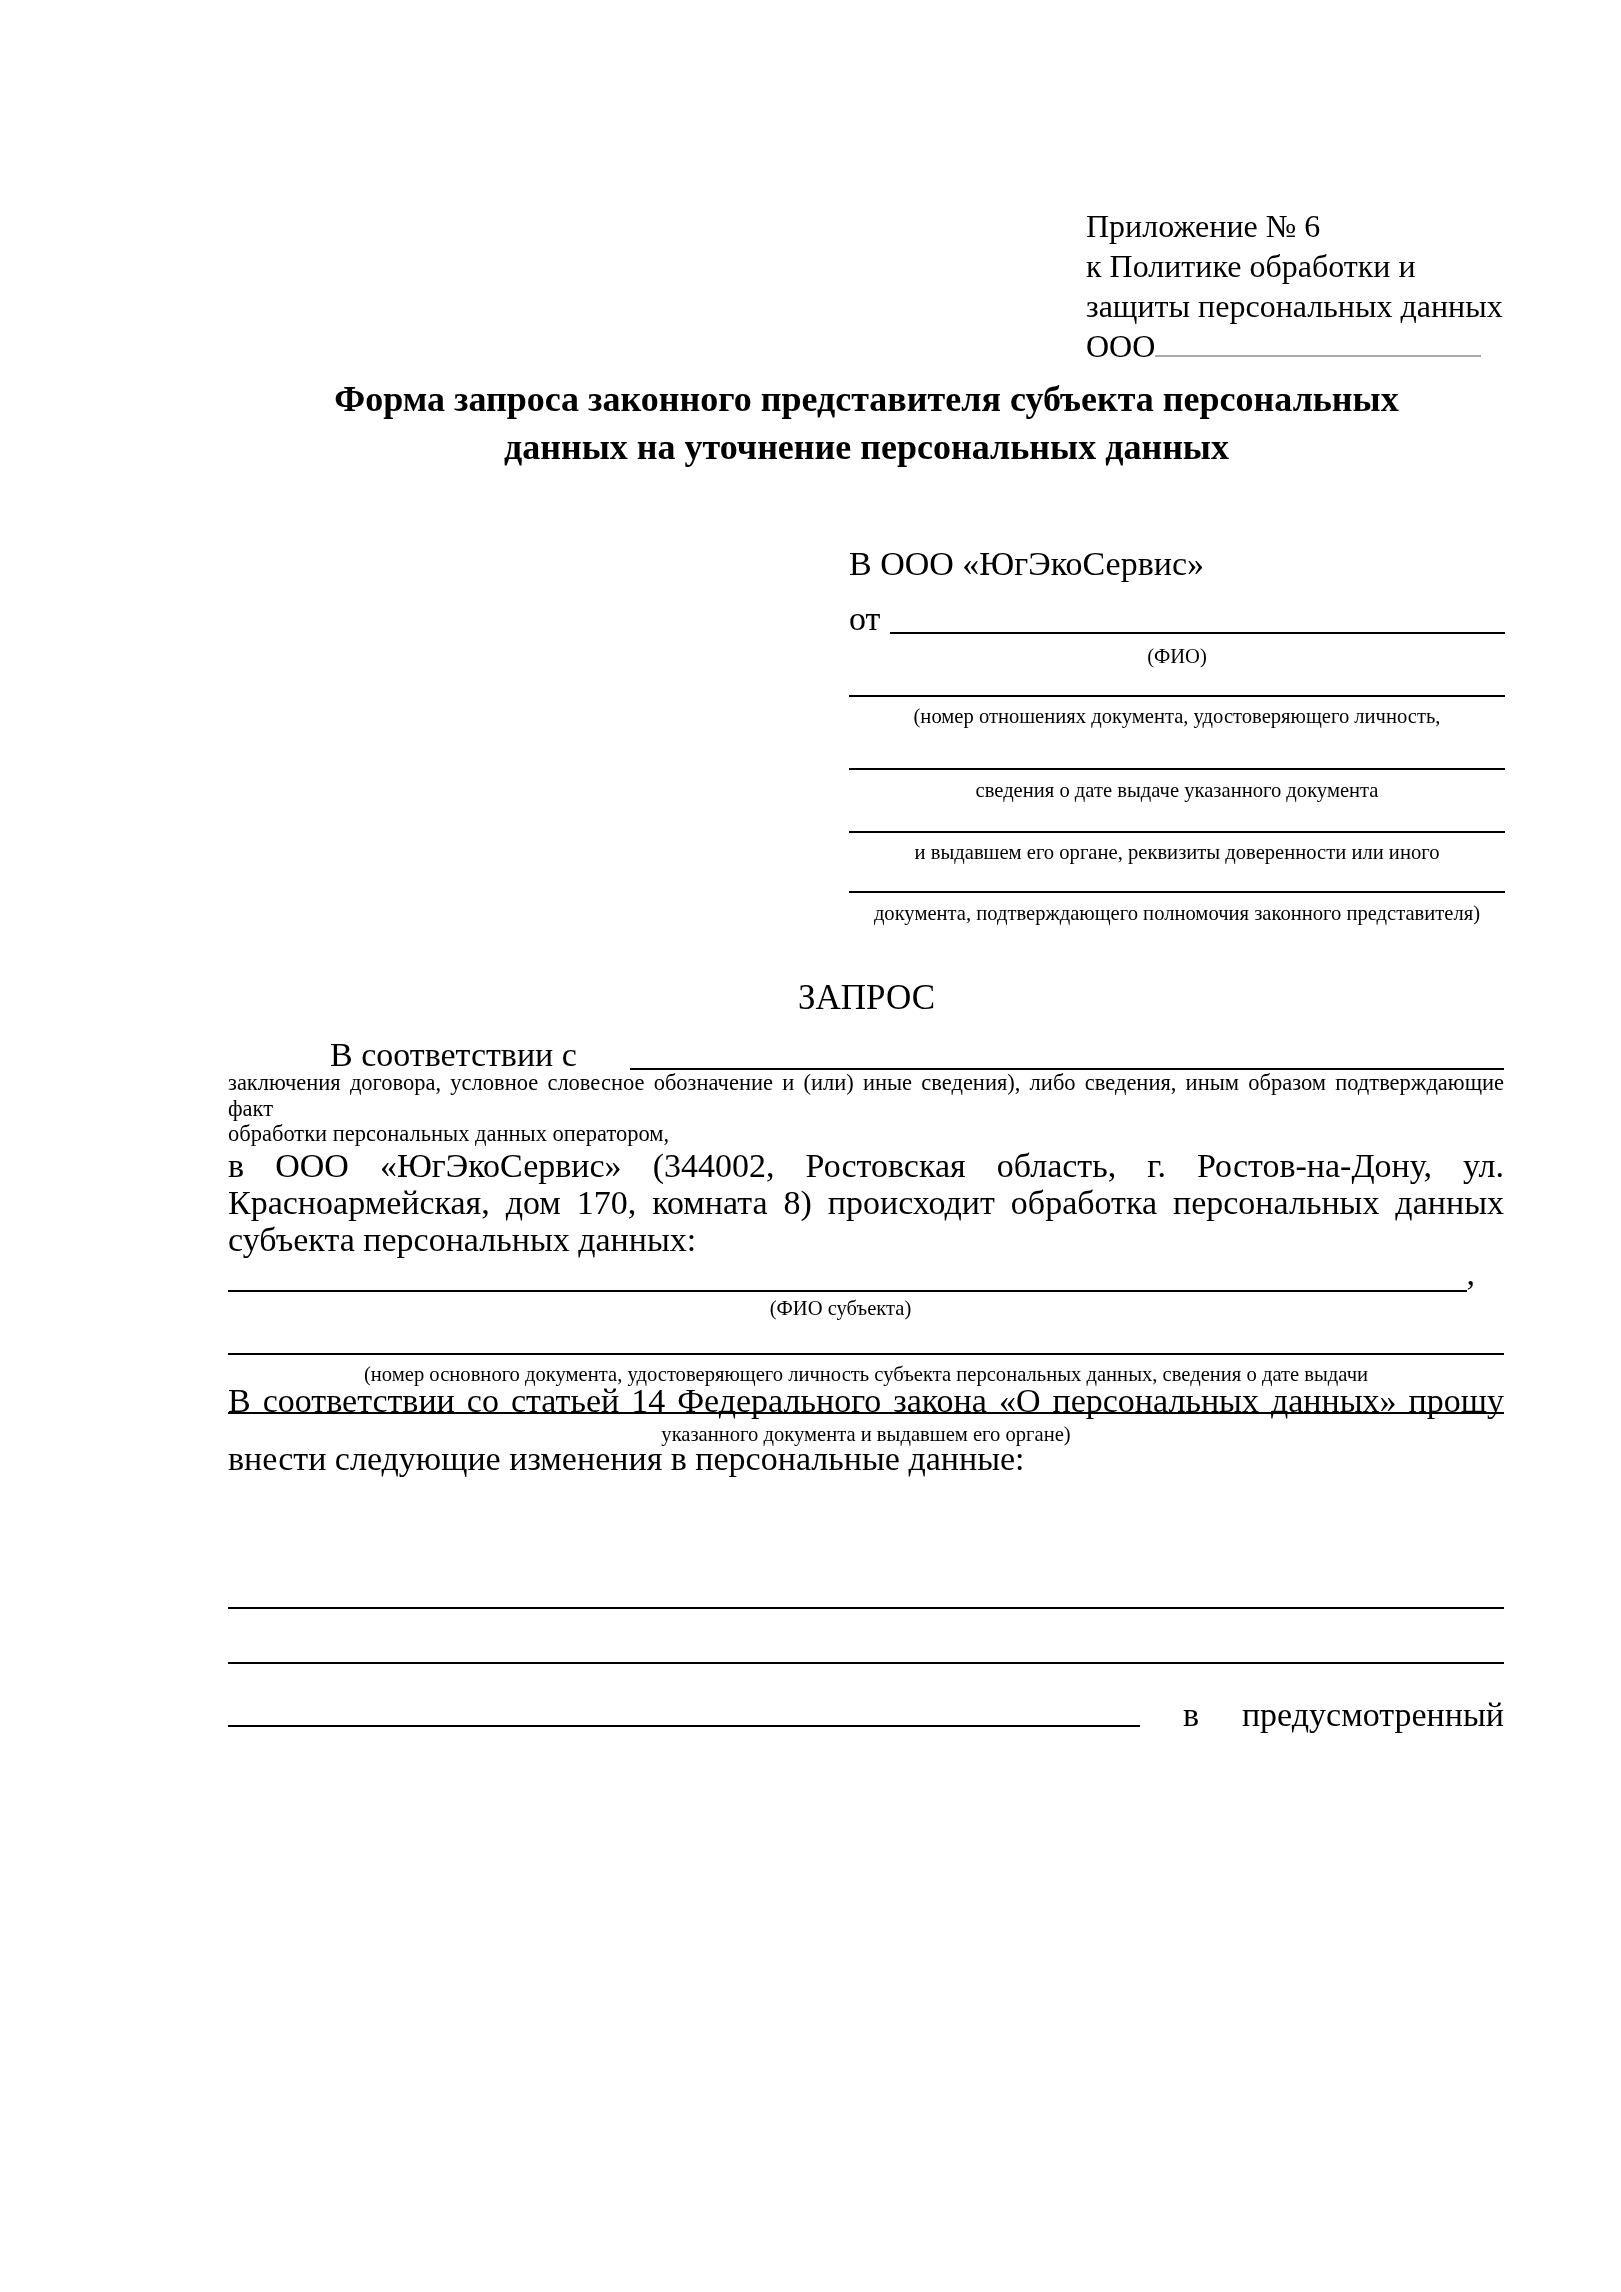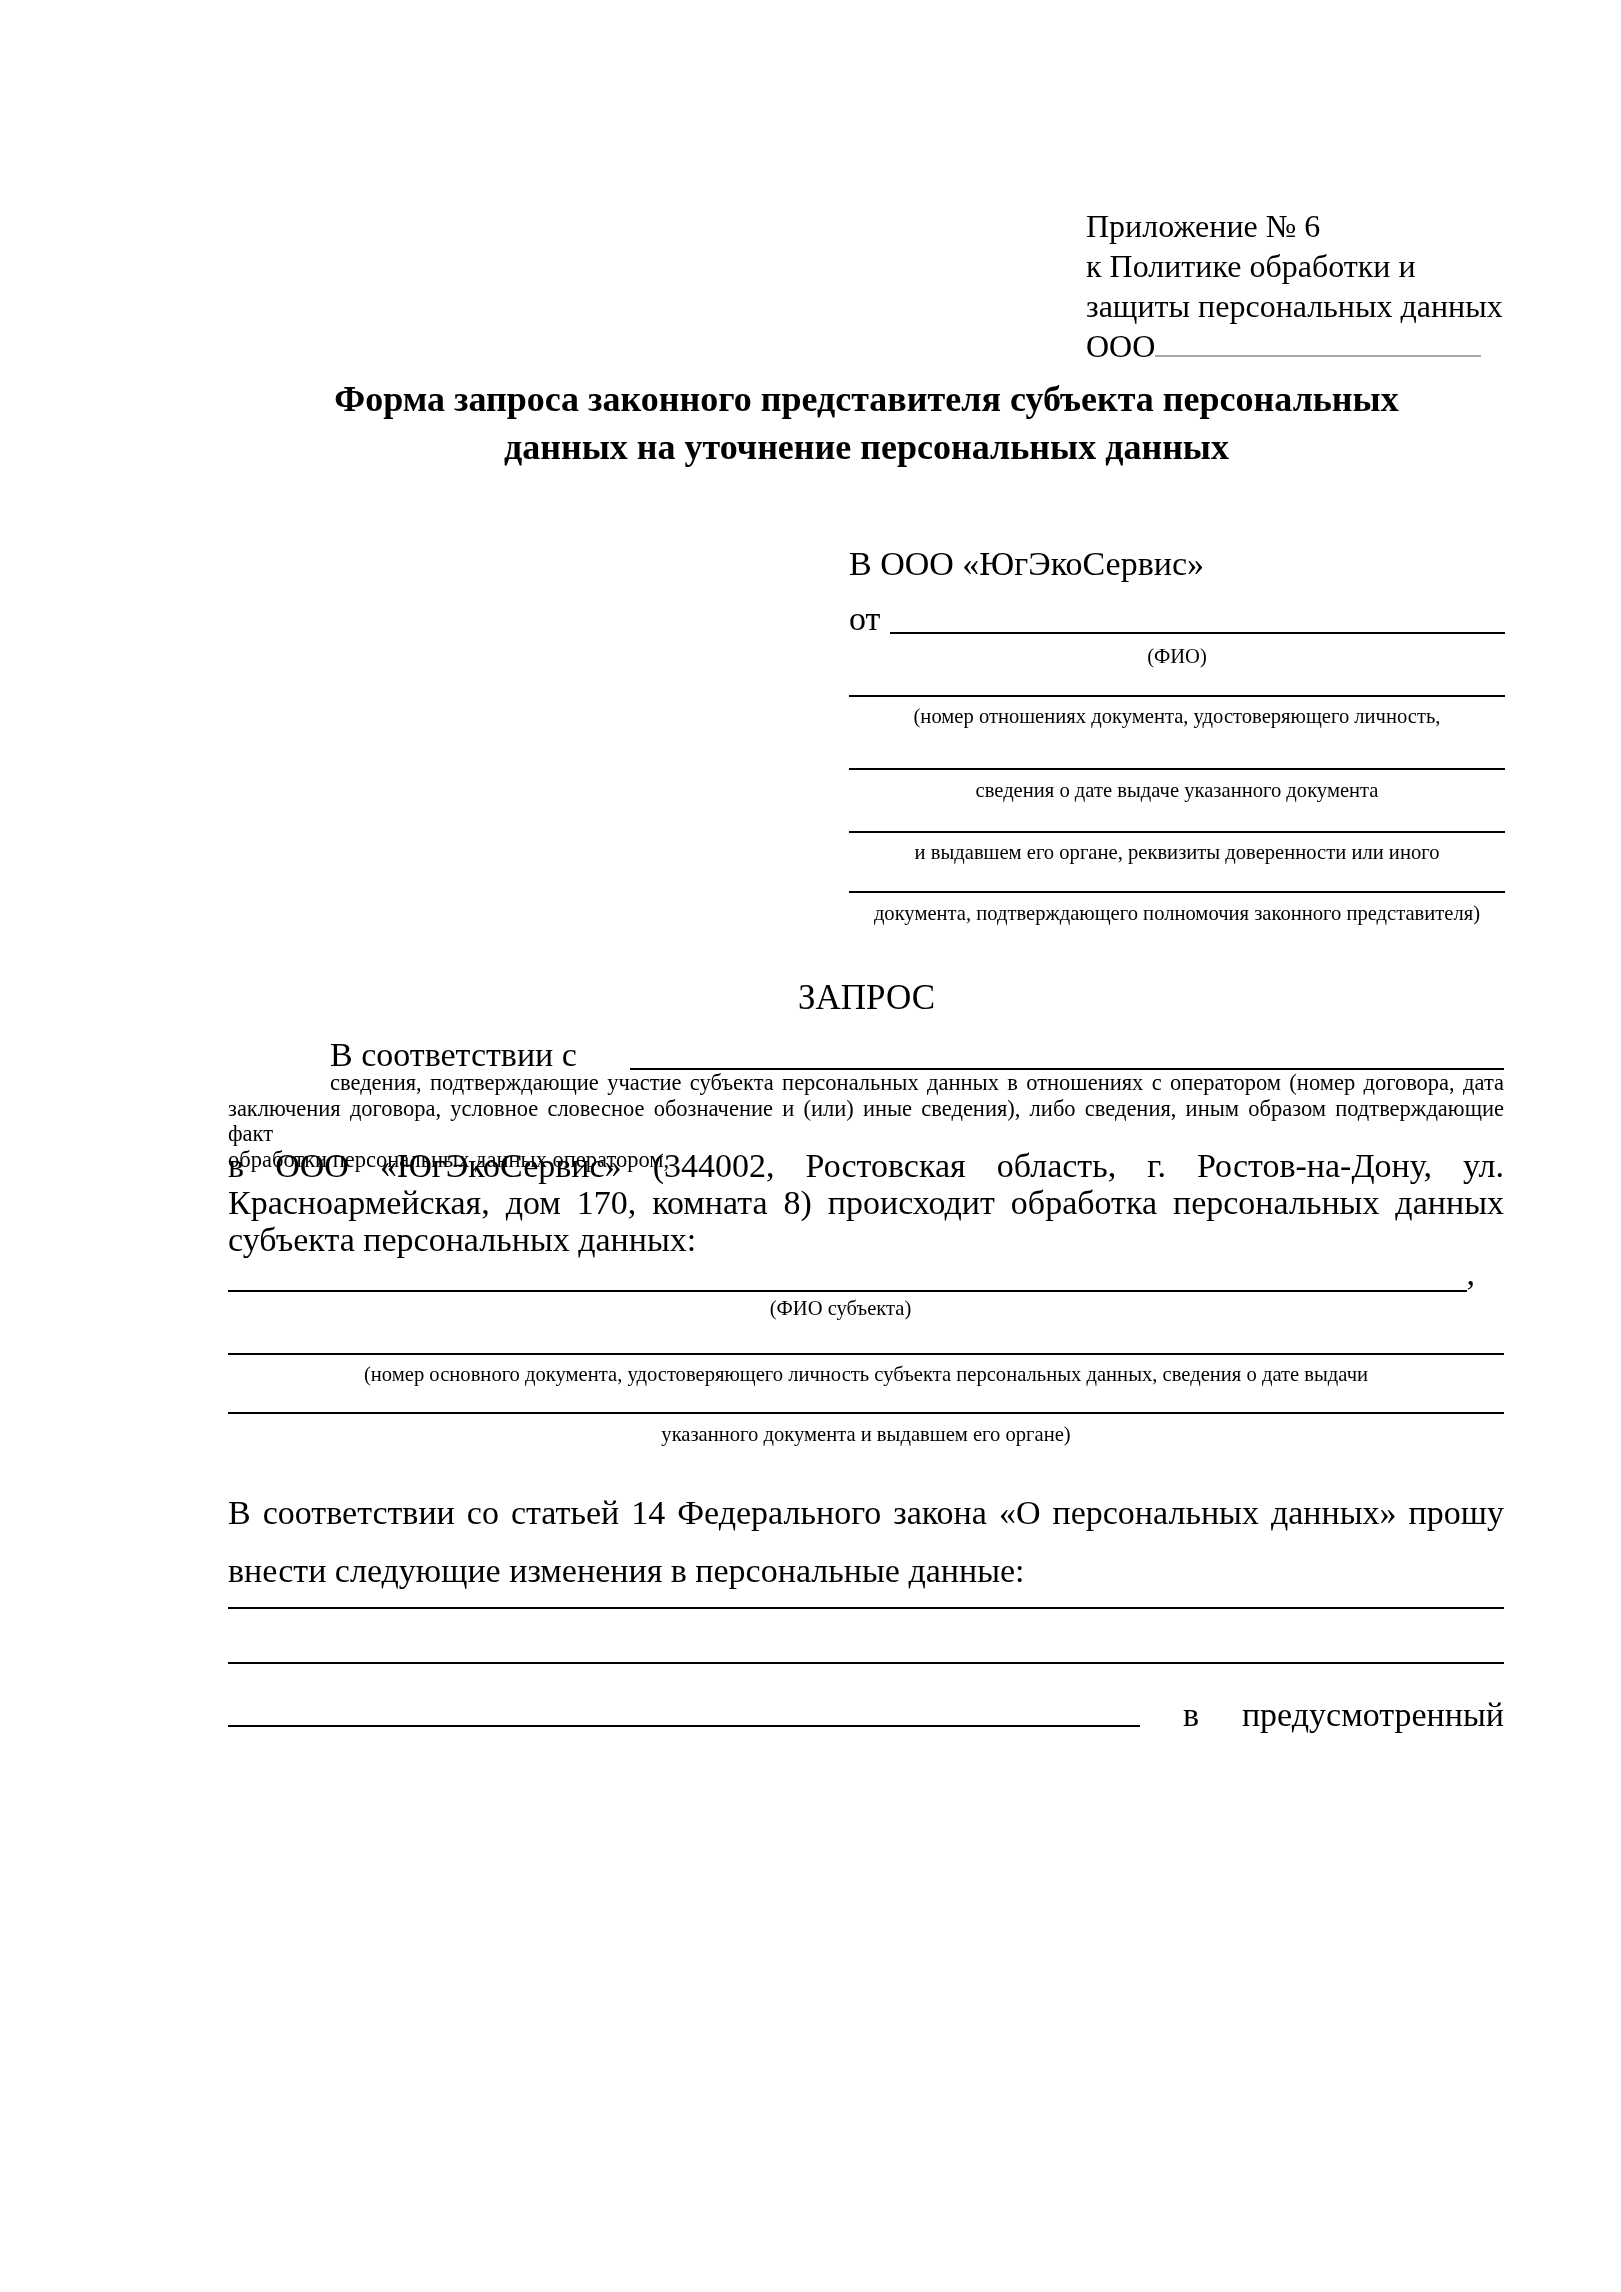--- a/index.html
+++ b/index.html
@@ -66,21 +66,21 @@
   .subject-row { left: 228px; top: 1255px; width: 1247px; display: flex; align-items: flex-end; font-size: 34px; }
   .sline { flex: 1; height: 33px; border-bottom: 2px solid #000; }
   .comma { line-height: 37px; }
   .cap-subject-fio { left: 228px; top: 1296px; width: 1225px; }
   .sub-line2 { left: 228px; top: 1353px; width: 1276px; }
   .cap-subject-doc1 { left: 228px; top: 1362px; width: 1276px; }
   .sub-line3 { left: 228px; top: 1412px; width: 1276px; }
   .cap-subject-doc2 { left: 228px; top: 1422px; width: 1276px; }
 
   
-  .article { left: 228px; top: 1484px; width: 1276px; font-size: 34px; line-height: 58px; }
+  .article { left: 228px; top: 1372px; width: 1276px; font-size: 34px; line-height: 58px; }
 
   
   .blank1 { left: 228px; top: 1607px; width: 1276px; }
   .blank2 { left: 228px; top: 1662px; width: 1276px; }
 
   
   .reply { left: 228px; top: 1692px; width: 1276px; font-size: 34px; }
   .r1 { line-height: 47px; text-indent: 102px; text-align: justify; text-align-last: justify; }
   .r2 { display: flex; align-items: flex-end; justify-content: space-between; height: 41px; margin-top: 2px; }
   .r2-fill { width: 912px; height: 0; border-bottom: 2px solid #000; margin-bottom: 7.8px; }
@@ -135,21 +135,20 @@
   </div>
 
   <div class="abs request-heading">ЗАПРОС</div>
 
   <div class="abs lead-row">
     <span class="lead-label">В соответствии с</span>
     <span class="fill"></span>
   </div>
 
   <div class="abs fineprint">
-    <div class="jline fp-first">сведения, подтверждающие участие субъекта персональных данных в отношениях с оператором (номер договора, дата</div>
     <div class="jline">заключения договора, условное словесное обозначение и (или) иные сведения), либо сведения, иным образом подтверждающие факт</div>
     <div>обработки персональных данных оператором,</div>
   </div>
 
   <div class="abs operator">
     <div class="jline">в ООО «ЮгЭкоСервис» (344002, Ростовская область, г. Ростов-на-Дону, ул.</div>
     <div class="jline">Красноармейская, дом 170, комната 8) происходит обработка персональных данных</div>
     <div>субъекта персональных данных:</div>
   </div>
 

